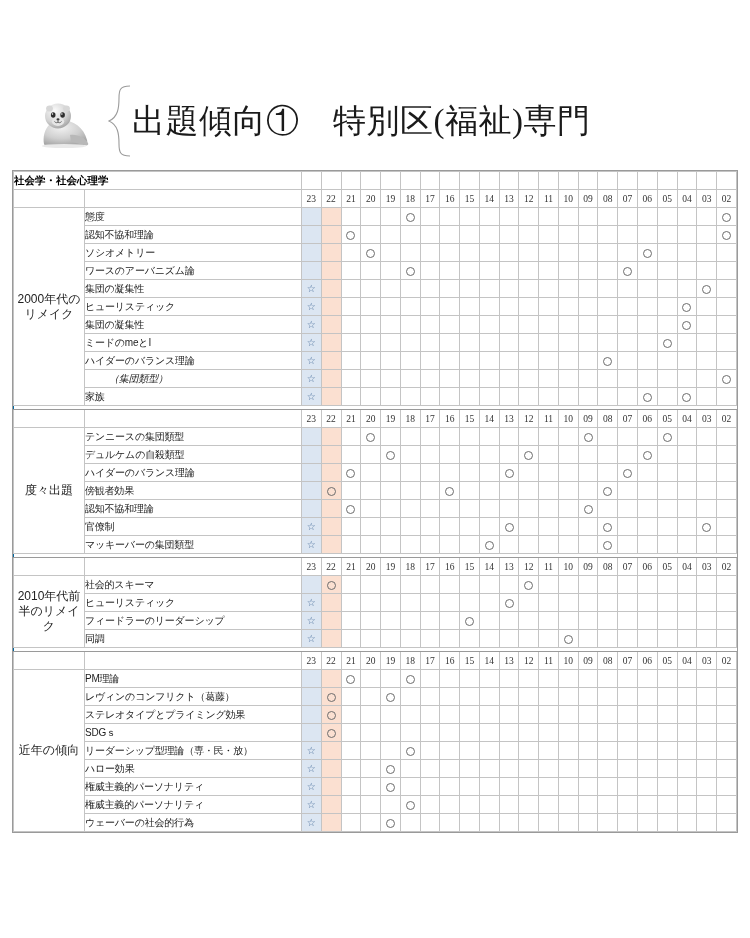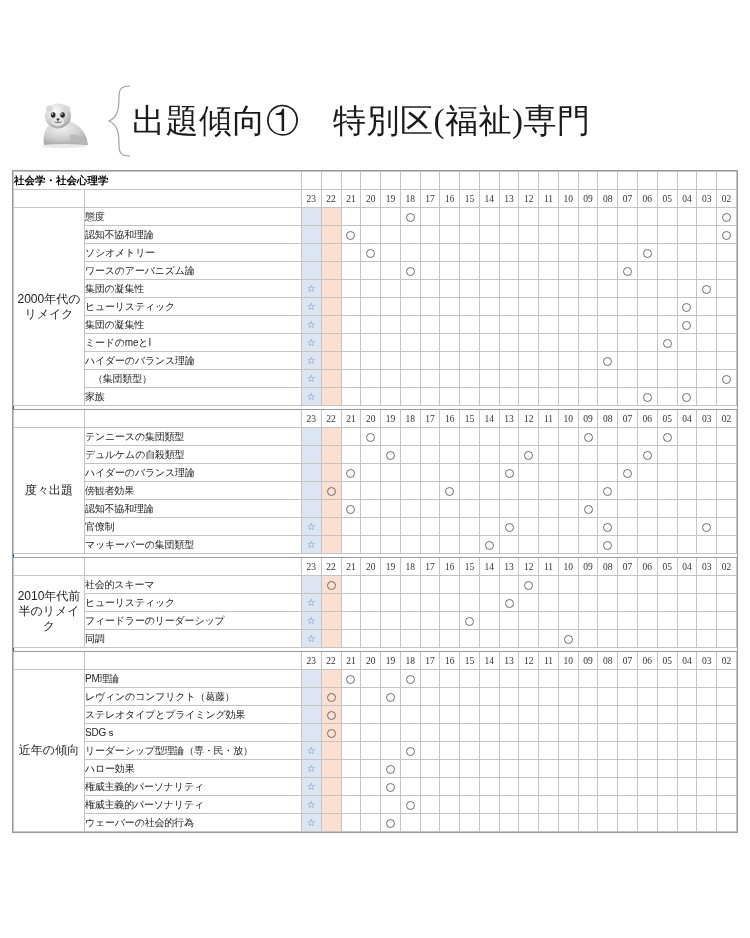--- a/index.html
+++ b/index.html
@@ -120,21 +120,21 @@
   td.topic-cell {
     padding-left: 4px;
     font-size: 10px;
     color: #1c1c1c;
     letter-spacing: -0.2px;
     white-space: nowrap;
     overflow: hidden;
     background: #ffffff;
     border-right: 1px solid #9a9a9a;
   }
-  td.topic-cell.indent { padding-left: 8px; }
+  td.topic-cell.indent { padding-left: 24px; font-style: italic; }
 
   
   td.cell {
     text-align: center;
     position: relative;
   }
   td.cell.col23 { background: #dce6f2; }
   td.cell.col22 { background: #fbe0d1; }
 
   .mark-circle {

